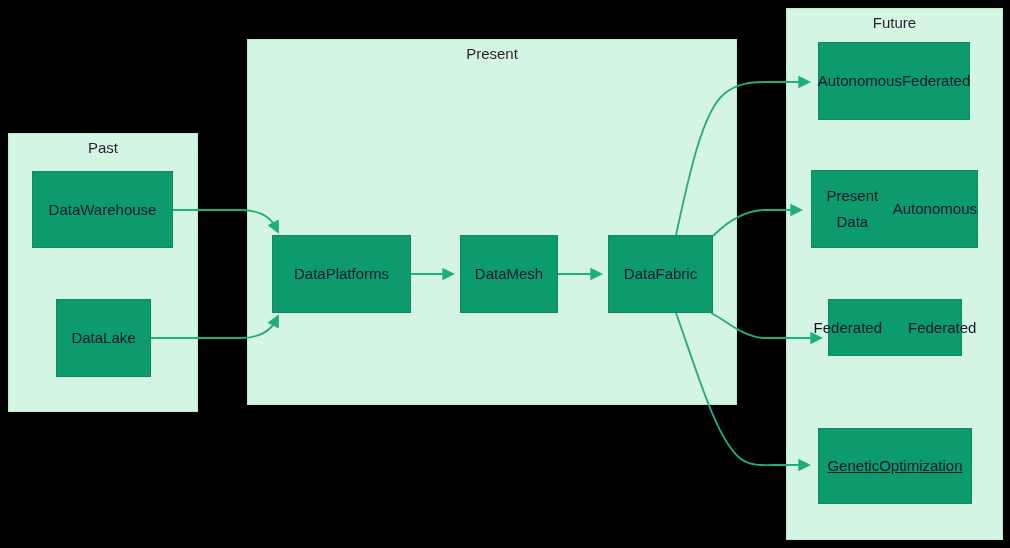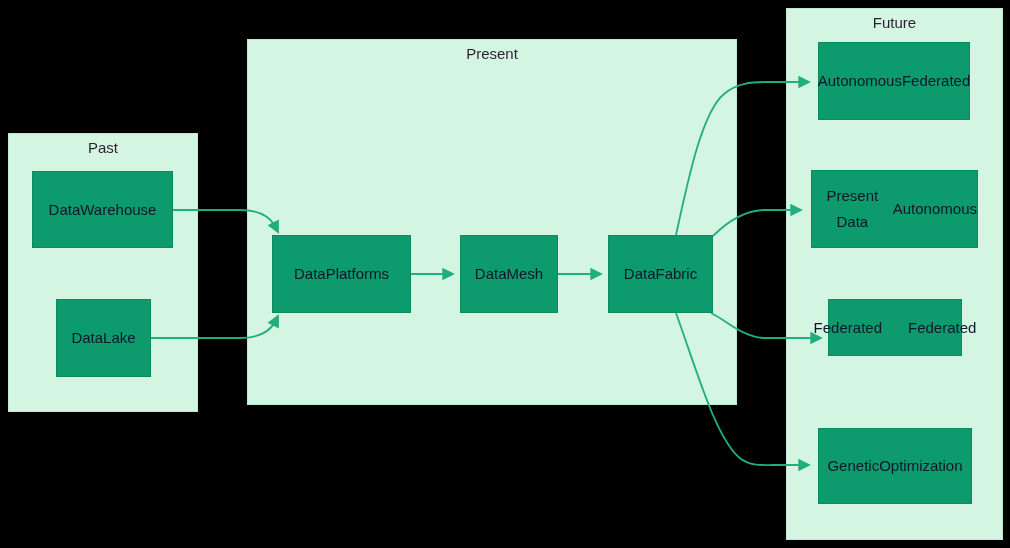--- a/index.html
+++ b/index.html
@@ -89,18 +89,18 @@
     <span>Federated</span>
   </div>
   <div class="node" style="left:811px; top:170px; width:167px; height:78px;">
     <span>Present Data</span>
     <span>Autonomous</span>
   </div>
   <div class="node" style="left:828px; top:299px; width:134px; height:57px;gap:26px;">
     <span>Federated</span>
     <span>Federated</span>
   </div>
-  <div class="node" style="left:818px; top:428px; width:154px; height:76px;">
+  <div class="node" style="left:818px; top:428px; width:154px; height:76px;text-decoration:underline;">
     <span>Genetic</span>
     <span>Optimization</span>
   </div>
 
 </div>
 
 </body></html>

